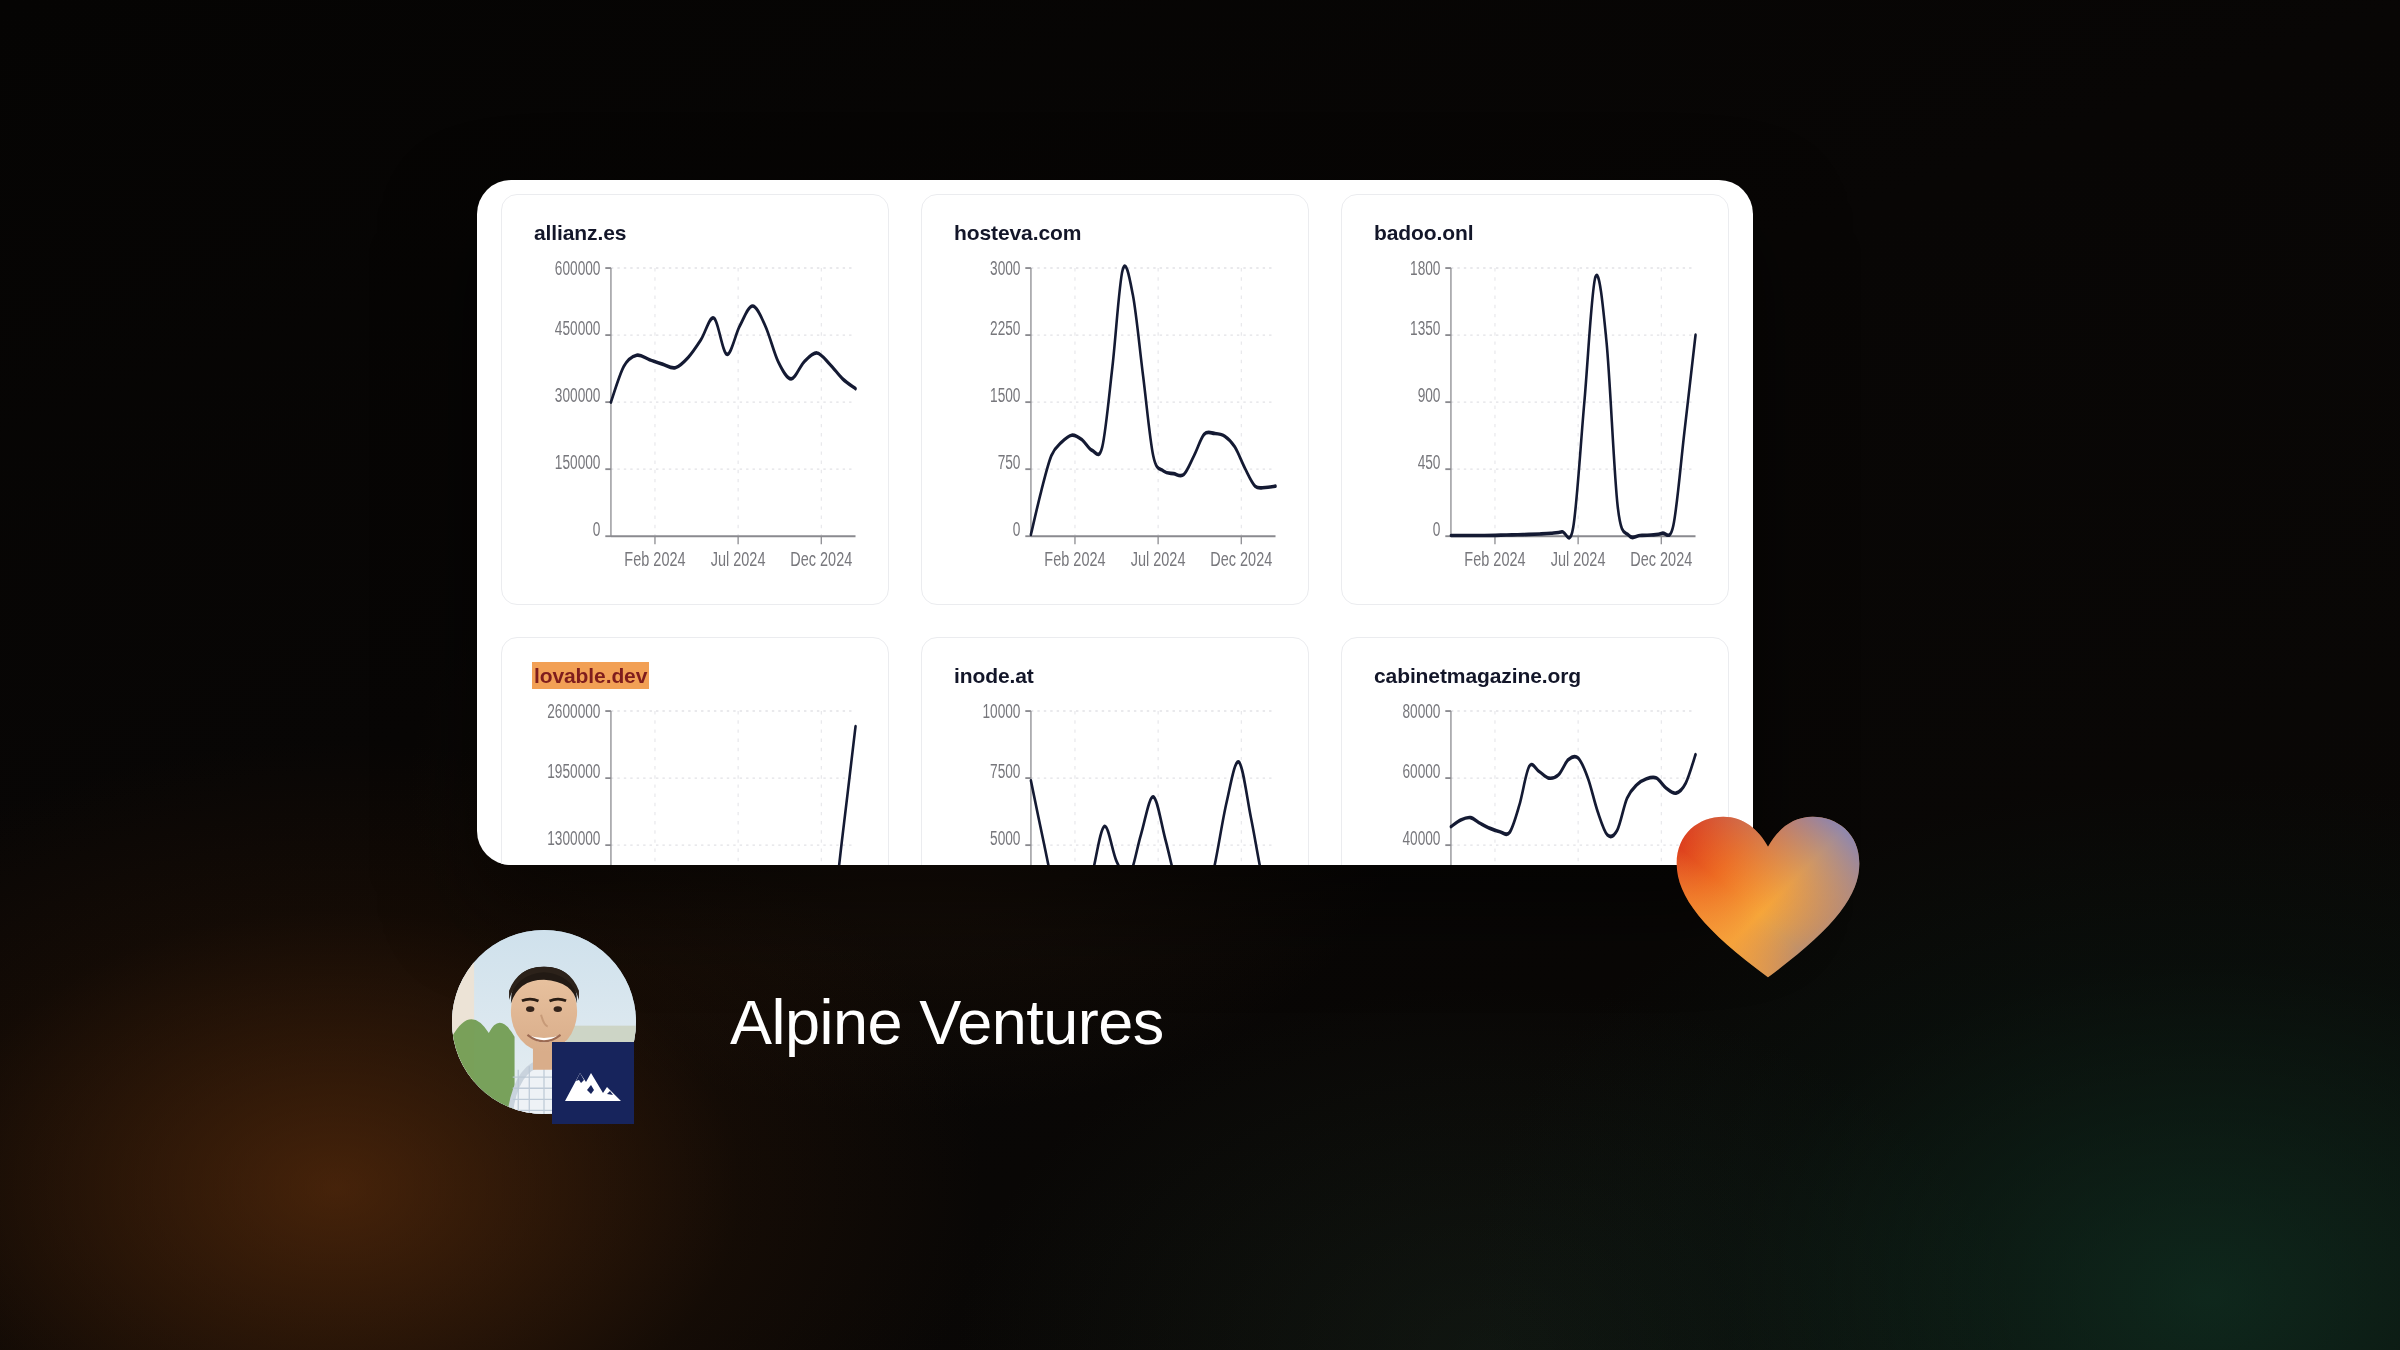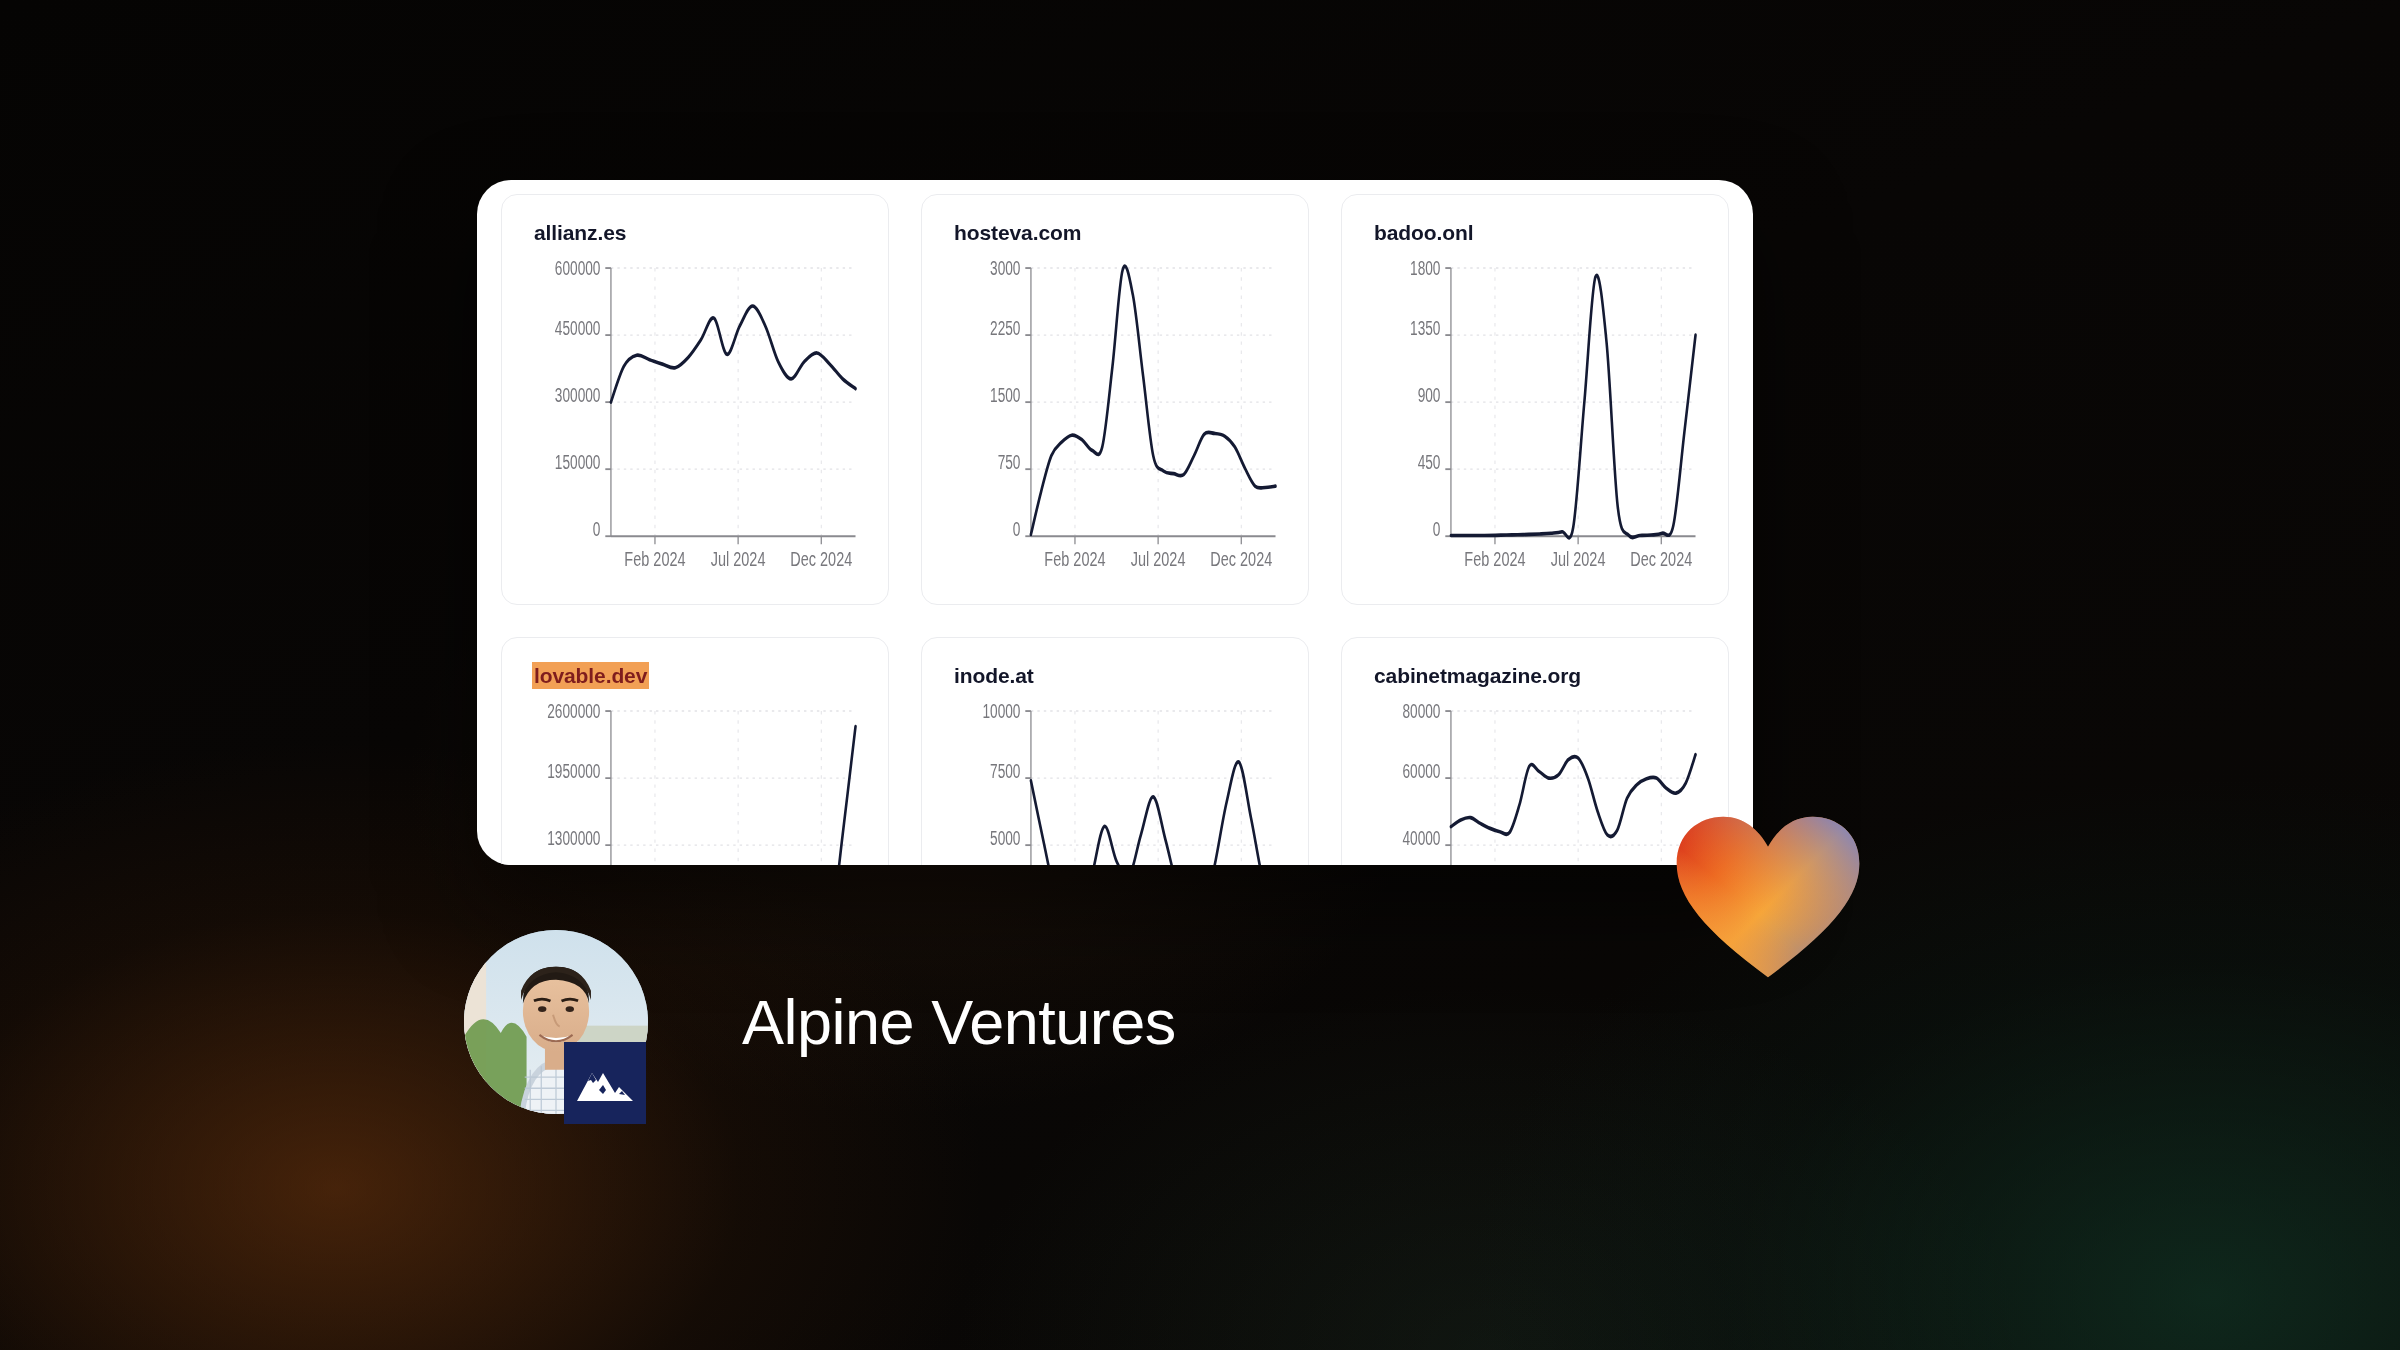--- a/index.html
+++ b/index.html
@@ -78,21 +78,21 @@
     background: #f2a055;
     color: #7f1d1d;
   }
 
   .plot-wrap { flex: 1; position: relative; }
   .plot-wrap svg { display: block; width: 100%; height: 100%; }
 
   
   .footer {
     position: absolute;
-    left: 464px;
+    left: 452px;
     top: 930px;
     display: flex;
     align-items: center;
     gap: 0;
   }
 
   .avatar-wrap {
     position: relative;
     width: 184px;
     height: 184px;

